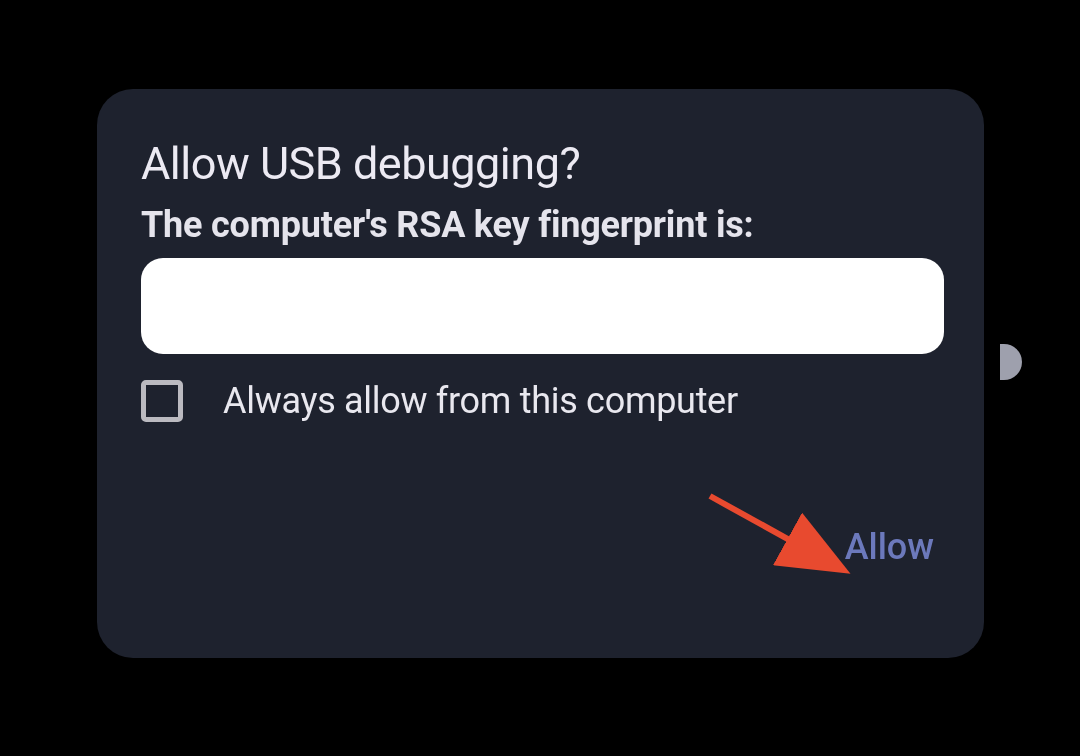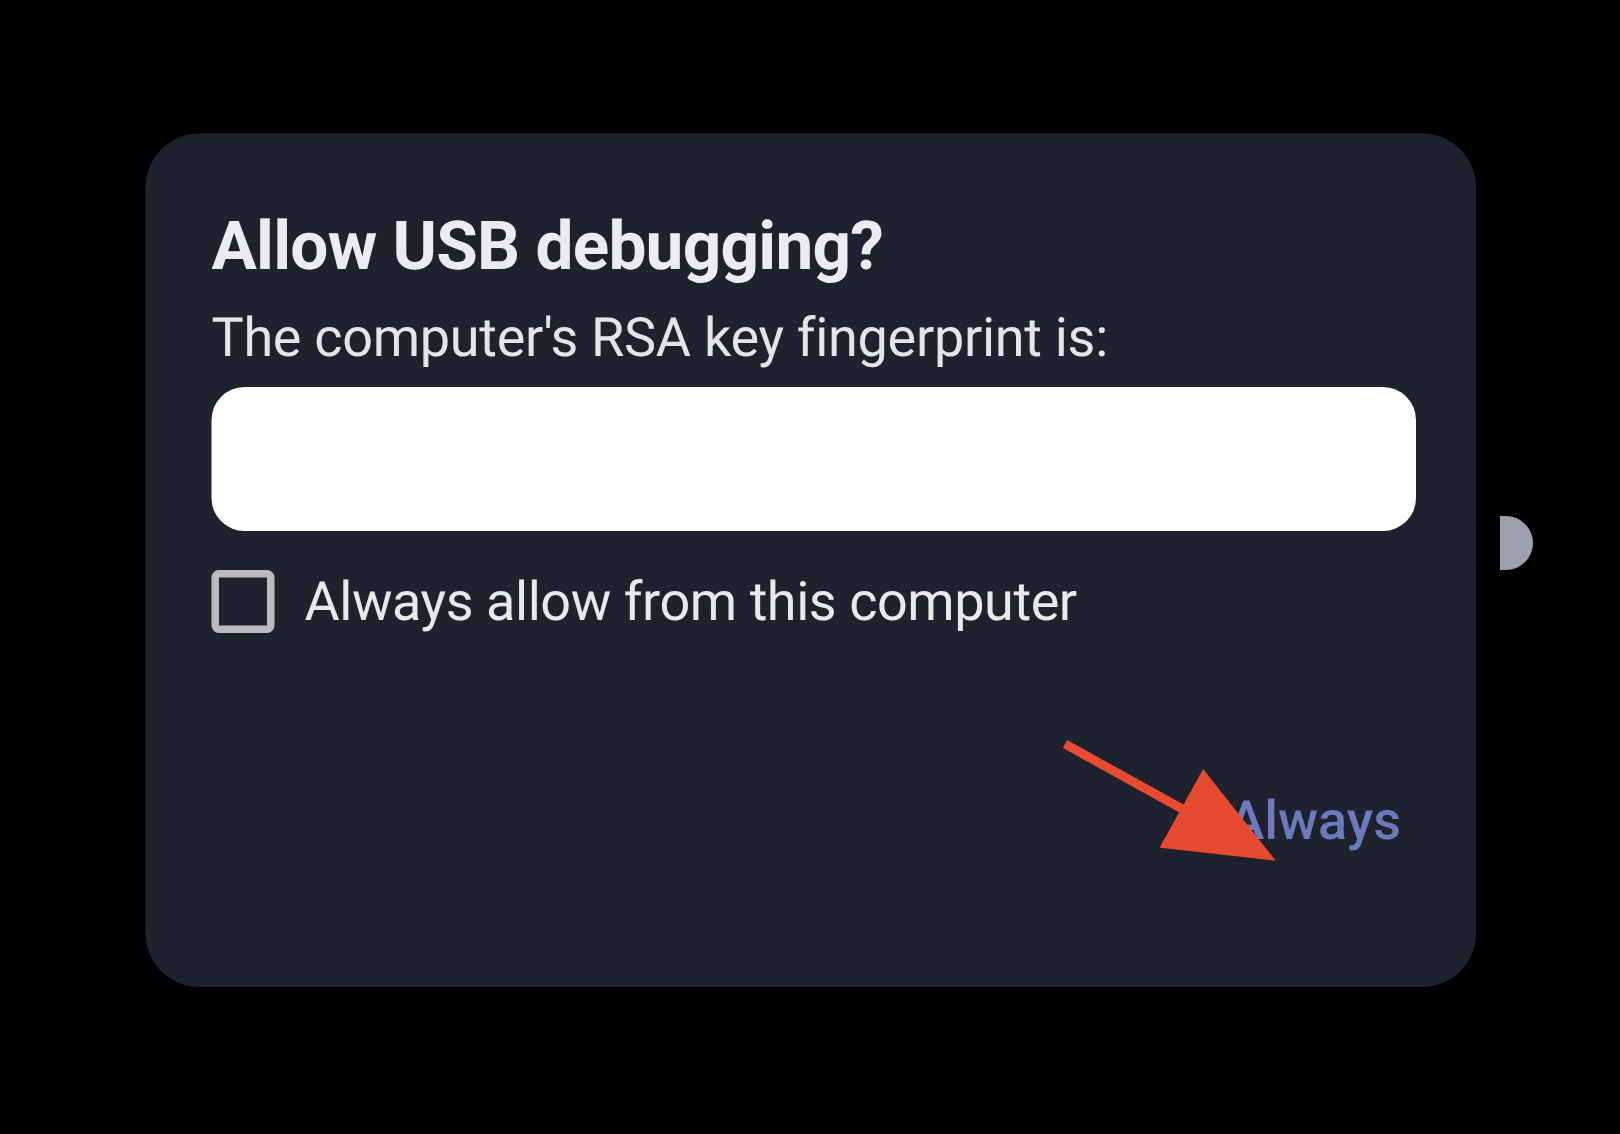--- a/index.html
+++ b/index.html
@@ -22,42 +22,42 @@
       width: 887px;
       height: 569px;
       background: #1e222e;
       border-radius: 36px;
       padding: 48px 44px 36px 44px;
       box-shadow: 0 2px 10px rgba(0,0,0,0.4);
     }
     .dialog-title {
       color: #eceaf3;
       font-size: 45px;
-      font-weight: 700;
+      font-weight: 400;
       margin-bottom: 14px;
       letter-spacing: -0.5px;
     }
     .dialog-subtitle {
       color: #e5e4ec;
       font-size: 36px;
-      font-weight: 400;
+      font-weight: 700;
       margin-bottom: 12px;
       letter-spacing: -0.2px;
     }
     .fingerprint-field {
       width: 803px;
       height: 96px;
       background: #ffffff;
       border-radius: 22px;
       margin-bottom: 26px;
     }
     .checkbox-row {
       display: flex;
       align-items: center;
-      gap: 20px;
+      gap: 40px;
       margin-bottom: 100px;
     }
     .checkbox {
       width: 42px;
       height: 42px;
       border: 5px solid #bbbac0;
       border-radius: 5px;
       background: transparent;
       cursor: pointer;
     }
@@ -109,21 +109,21 @@
 
 <div class="dialog">
   <h1 class="dialog-title">Allow USB debugging?</h1>
   <p class="dialog-subtitle">The computer's RSA key fingerprint is:</p>
   <div class="fingerprint-field"></div>
   <div class="checkbox-row">
     <div class="checkbox"></div>
     <span class="checkbox-label">Always allow from this computer</span>
   </div>
   <div class="button-row">
-    <button class="dialog-button">Always</button>
+    <button class="dialog-button">Allow</button>
   </div>
 </div>
 
 <svg class="arrow-annotation" viewBox="0 0 180 110">
   <defs>
     <marker id="arrowhead" markerWidth="12" markerHeight="10" refX="10" refY="5" orient="auto">
       <polygon points="0 0, 12 5, 0 10" fill="#e84a2f"></polygon>
     </marker>
   </defs>
   <line x1="10" y1="10" x2="140" y2="82" stroke="#e84a2f" stroke-width="6" marker-end="url(#arrowhead)"></line>

